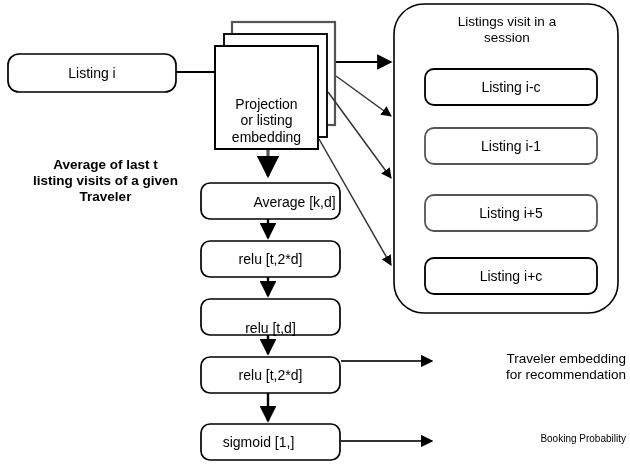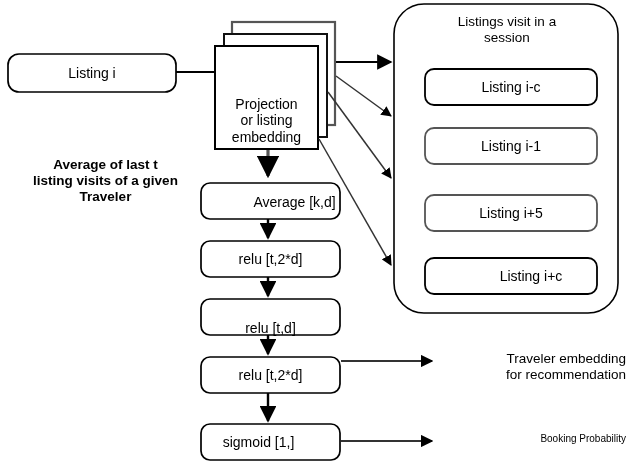--- a/index.html
+++ b/index.html
@@ -117,15 +117,15 @@
   <div class="free-text left-align" style="left:441px; top:351px; width:185px; font-size:13.5px;">Traveler embedding
 for recommendation</div>
   <div class="free-text left-align" style="left:441px; top:433px; width:185px; font-size:10px;">Booking Probability</div>
 
   <div class="free-text" style="left:420px; top:14px; width:174px; font-size:13.5px;">Listings visit in a
 session</div>
 
   <div class="node-label" style="left:425px; top:69px; width:172px; height:36px; font-size:14px;">Listing i-c</div>
   <div class="node-label" style="left:425px; top:128px; width:172px; height:36px; font-size:14px;">Listing i-1</div>
   <div class="node-label" style="left:425px; top:195px; width:172px; height:36px; font-size:14px;">Listing i+5</div>
-  <div class="node-label" style="left:425px; top:258px; width:172px; height:36px; font-size:14px;padding-left:20px;">Listing i+c</div>
+  <div class="node-label" style="left:425px; top:258px; width:172px; height:36px; font-size:14px;">Listing i+c</div>
 
 </div>
 
 </body></html>

